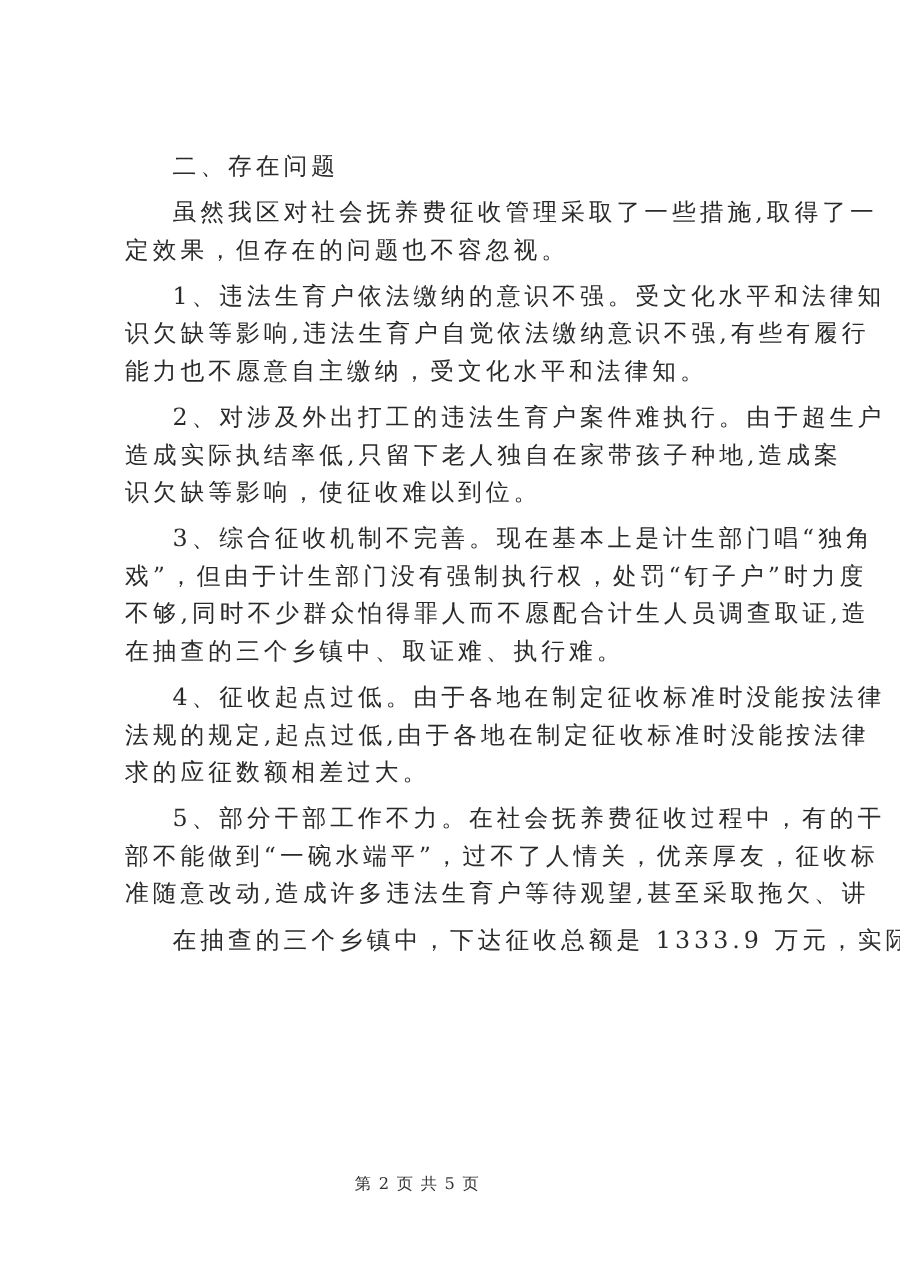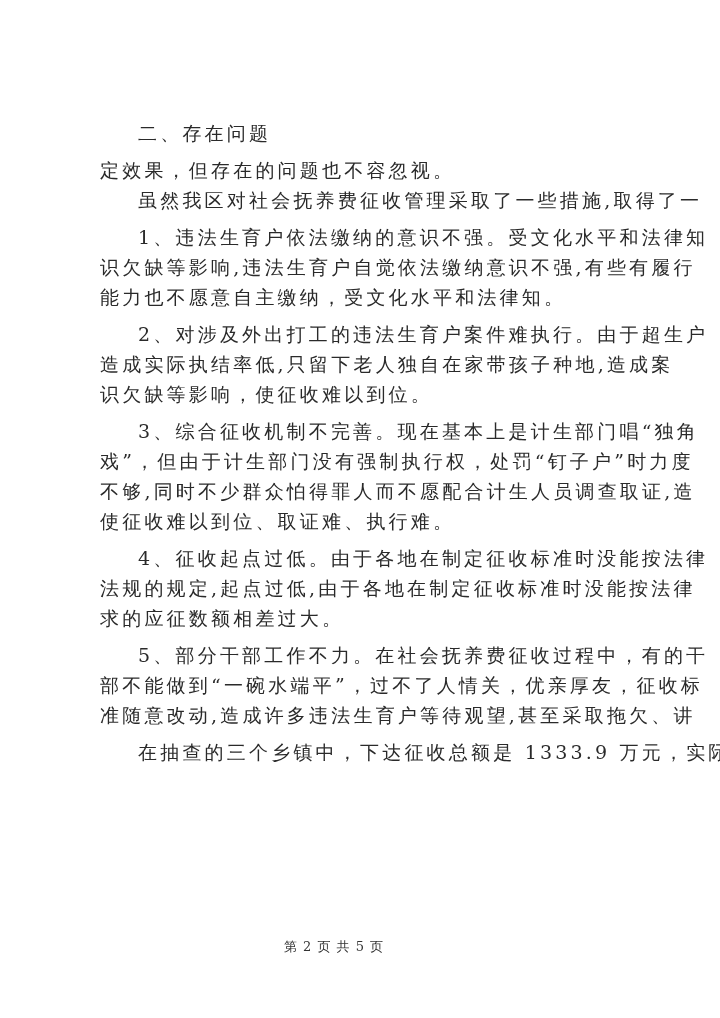--- a/index.html
+++ b/index.html
@@ -42,41 +42,41 @@
     letter-spacing: 1px;
   }
 </style>
 </head>
 <body>
 
 <div class="page">
   <div class="line indent">二、存在问题</div>
 
   <div class="para-gap">
+    <div class="line indent">虽然我区对社会抚养费征收管理采取了一些措施,取得了一</div>
     <div class="line">定效果，但存在的问题也不容忽视。</div>
-    <div class="line indent">虽然我区对社会抚养费征收管理采取了一些措施,取得了一</div>
   </div>
 
   <div class="para-gap">
     <div class="line indent">1、违法生育户依法缴纳的意识不强。受文化水平和法律知</div>
     <div class="line">识欠缺等影响,违法生育户自觉依法缴纳意识不强,有些有履行</div>
     <div class="line">能力也不愿意自主缴纳，受文化水平和法律知。</div>
   </div>
 
   <div class="para-gap">
     <div class="line indent">2、对涉及外出打工的违法生育户案件难执行。由于超生户</div>
     <div class="line">造成实际执结率低,只留下老人独自在家带孩子种地,造成案</div>
     <div class="line">识欠缺等影响，使征收难以到位。</div>
   </div>
 
   <div class="para-gap">
     <div class="line indent">3、综合征收机制不完善。现在基本上是计生部门唱“独角</div>
     <div class="line">戏”，但由于计生部门没有强制执行权，处罚“钉子户”时力度</div>
     <div class="line">不够,同时不少群众怕得罪人而不愿配合计生人员调查取证,造</div>
-    <div class="line">使征收难以到位、取证难、执行难。</div>
+    <div class="line">在抽查的三个乡镇中、取证难、执行难。</div>
   </div>
 
   <div class="para-gap">
     <div class="line indent">4、征收起点过低。由于各地在制定征收标准时没能按法律</div>
     <div class="line">法规的规定,起点过低,由于各地在制定征收标准时没能按法律</div>
     <div class="line">求的应征数额相差过大。</div>
   </div>
 
   <div class="para-gap">
     <div class="line indent">5、部分干部工作不力。在社会抚养费征收过程中，有的干</div>

